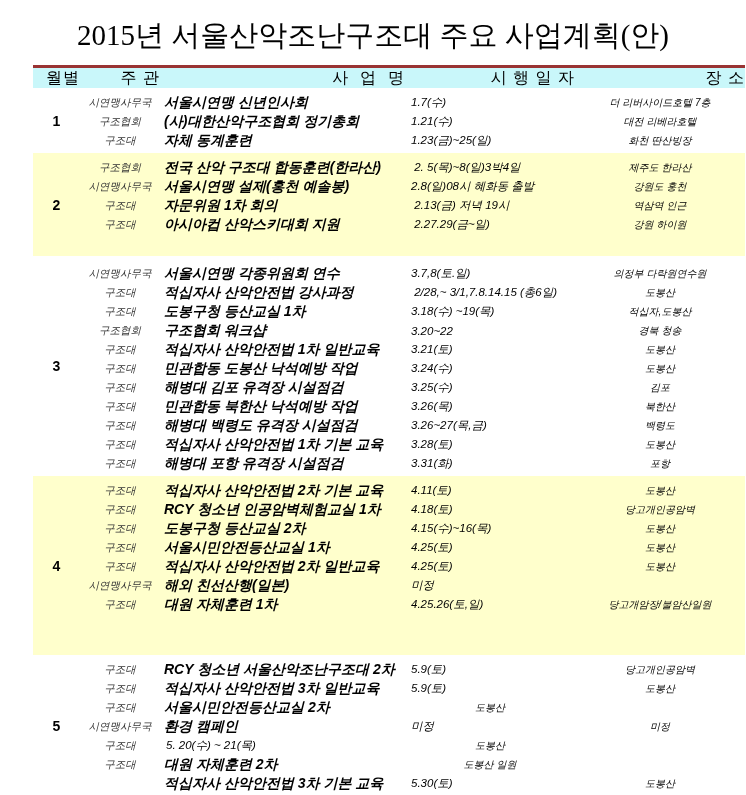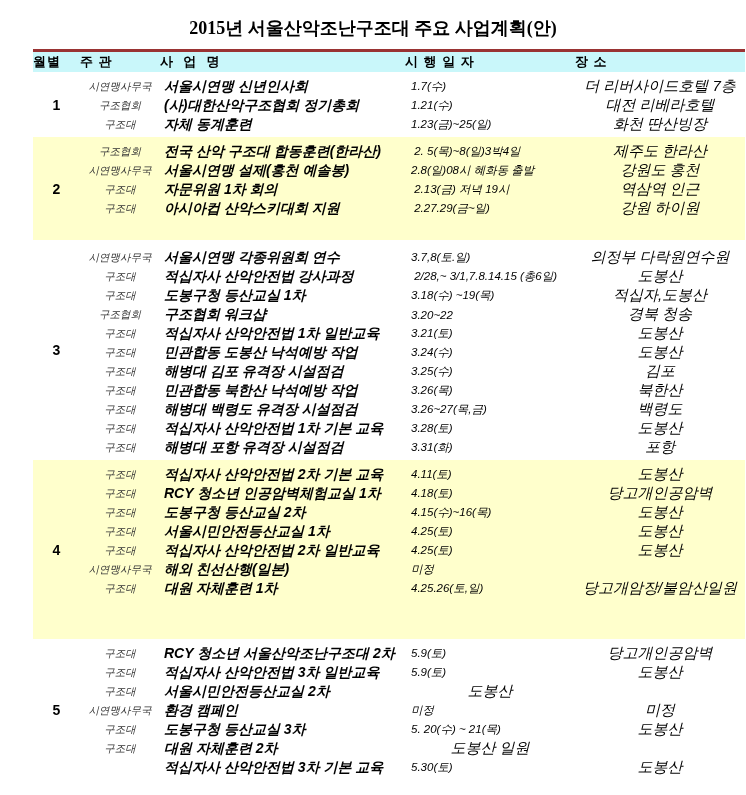--- a/index.html
+++ b/index.html
@@ -11,50 +11,50 @@
   html,body{background:#fff;}
   body{
     width:746px;height:795px;overflow:hidden;
     font-family:"Liberation Sans", sans-serif;
     color:#000;
   }
   .page{width:746px;height:795px;position:relative;background:#fff;}
   .title{
     margin-top:16px;text-align:center;
     font-family:"Liberation Serif", serif;
-    font-size:18px;font-weight:bold;letter-spacing:0px;color:#000;
+    font-size:29px;font-weight:normal;letter-spacing:0px;color:#000;
   }
   .table{margin-left:33px;width:712px;margin-top:9px;}
   .header-row{
     display:grid;grid-template-columns:47px 80px 245px 170px 170px;
     background:var(--header-bg);
     border-top:3px solid var(--top-border);
     height:23px;align-items:center;
   }
   .header-cell{
-    text-align:left;font-weight:bold;font-size:13px;letter-spacing:1px;
+    text-align:right;font-weight:normal;font-size:16px;letter-spacing:1px;
     white-space:pre;
   }
   .section{display:flex;width:712px;}
   .section.highlight{background:var(--highlight-bg);}
   .month-cell{
     width:47px;flex:0 0 47px;display:flex;align-items:center;justify-content:center;
     font-weight:bold;font-size:14px;
   }
   .rows{flex:1;padding:5px 0 3px 0;font-style:italic;}
   .section-gap-top{padding-top:8px;}
   .row{
     display:grid;grid-template-columns:80px 245px 170px 170px;
     height:19px;align-items:center;
   }
   .cell{overflow:hidden;white-space:pre;}
   .cell-org{text-align:center;font-size:10.5px;color:#333;letter-spacing:0px;}
   .cell-name{font-size:14px;font-weight:bold;text-align:left;padding-left:4px;}
   .cell-date{font-size:11.5px;text-align:left;padding-left:6px;}
-  .cell-place{font-size:15px;text-align:center;}
+  .cell-place{font-size:10px;text-align:center;}
   .spacer{width:100%;}
 </style>
 </head>
 <body>
 
 <div class="page">
   <div class="title">2015년 서울산악조난구조대 주요 사업계획(안)</div>
 
   <div class="table">
     <div class="header-row">
@@ -258,21 +258,20 @@
               <div class="cell cell-place">도봉산</div>
             </div>
             <div class="row">
               <div class="cell cell-org">시연맹사무국</div>
               <div class="cell cell-name">환경 캠페인</div>
               <div class="cell cell-date">미정</div>
               <div class="cell cell-place">미정</div>
             </div>
             <div class="row">
               <div class="cell cell-org">구조대</div>
-              <div class="cell cell-name">도봉구청 등산교실 3차</div>
               <div class="cell cell-date">5. 20(수) ~ 21(목)</div>
               <div class="cell cell-place">도봉산</div>
             </div>
             <div class="row">
               <div class="cell cell-org">구조대</div>
               <div class="cell cell-name">대원 자체훈련 2차</div>
               <div class="cell cell-place">도봉산 일원</div>
             </div>
             <div class="row">
               <div class="cell cell-org"></div>

